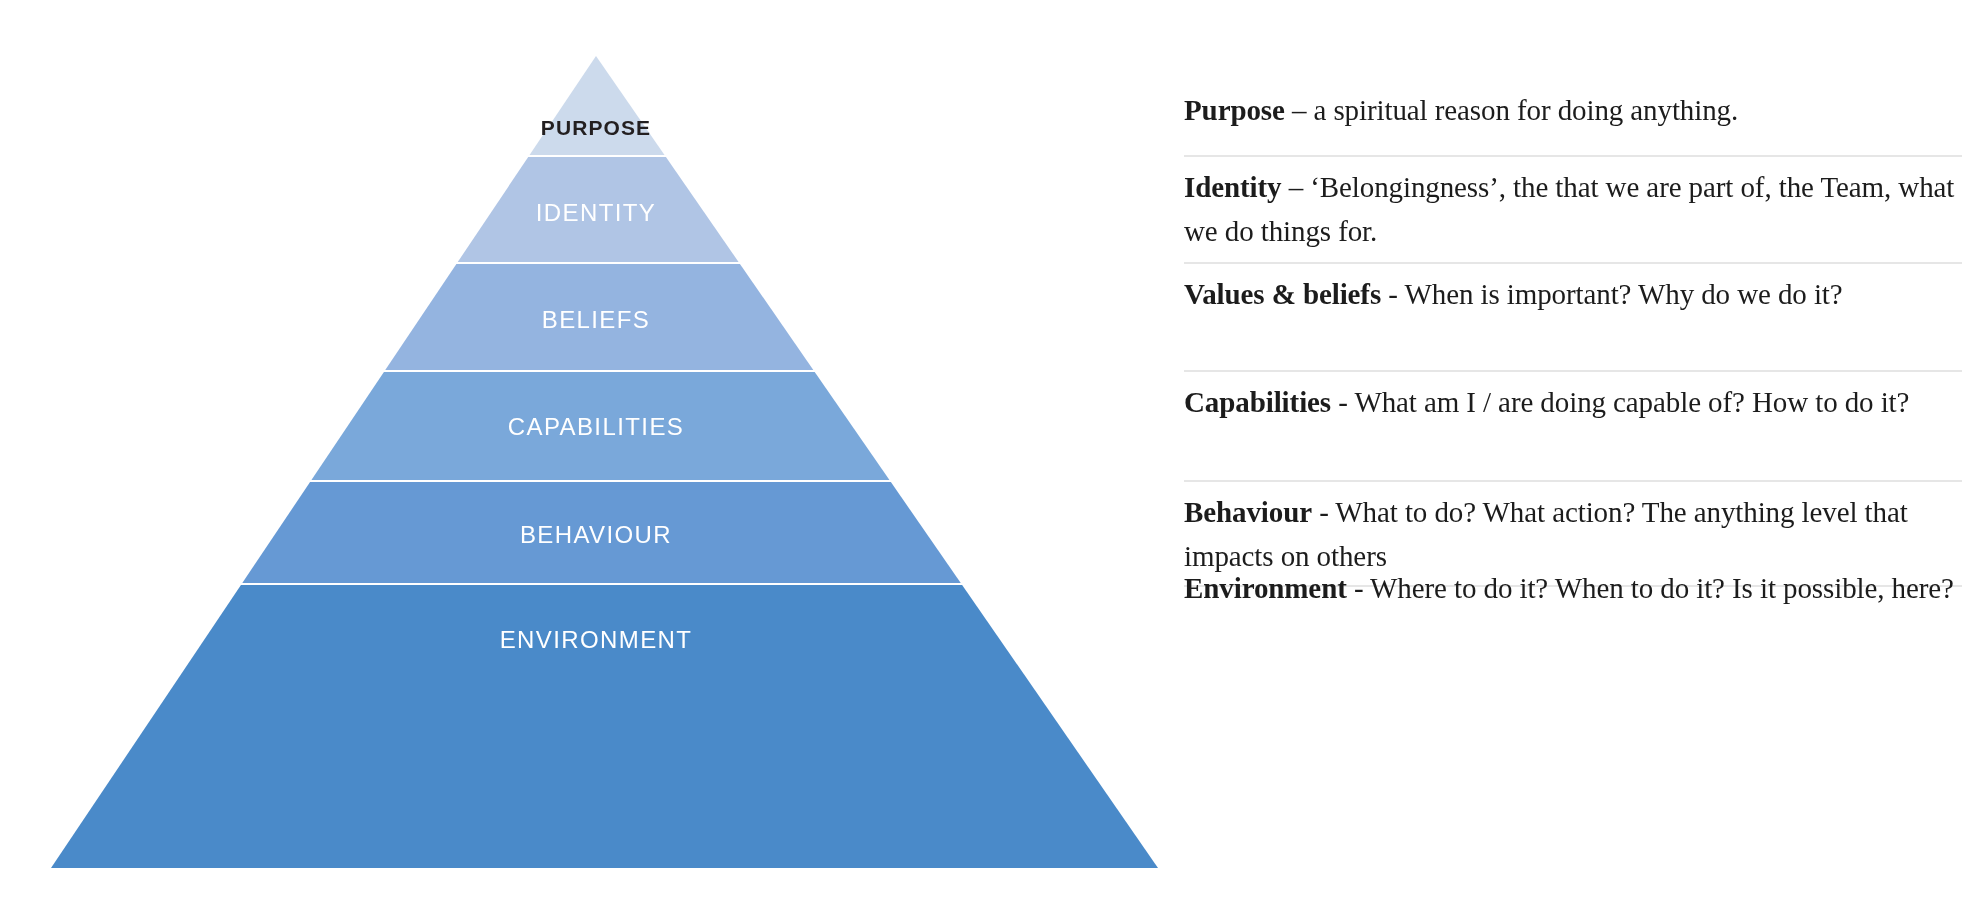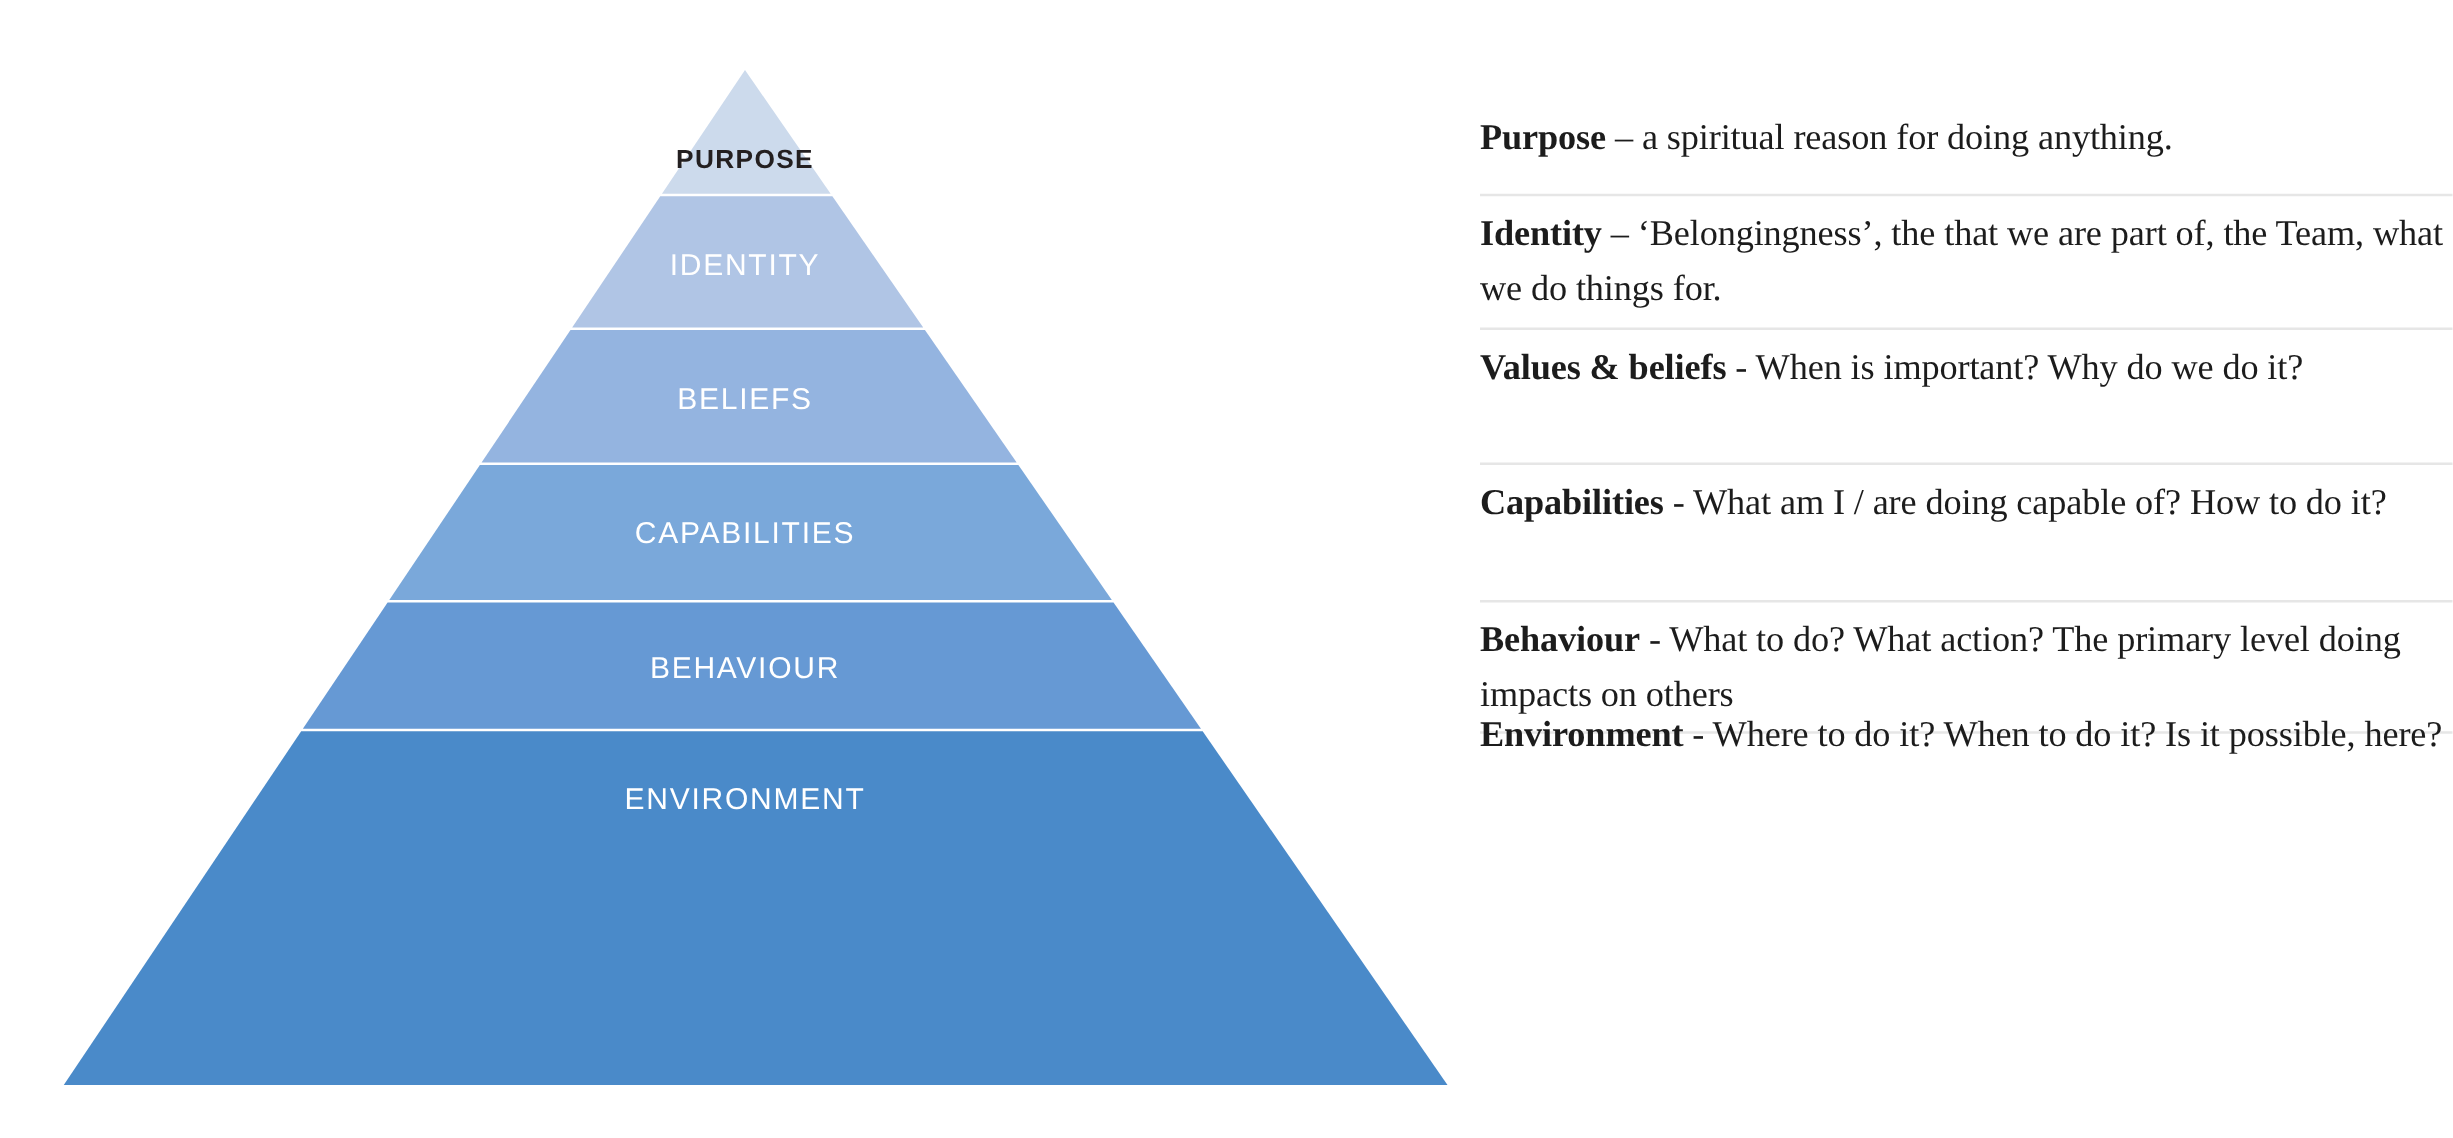--- a/index.html
+++ b/index.html
@@ -134,21 +134,21 @@
         <div class="desc-row" style="top: 165px;">
           <div class="desc-text"><span class="desc-term">Identity</span><span class="desc-body"> – ‘Belongingness’, the that we are part of, the Team, what we do things for.</span></div>
         </div>
         <div class="desc-row" style="top: 272px;">
           <div class="desc-text"><span class="desc-term">Values &amp; beliefs</span><span class="desc-body"> - When is important? Why do we do it?</span></div>
         </div>
         <div class="desc-row" style="top: 380px;">
           <div class="desc-text"><span class="desc-term">Capabilities</span><span class="desc-body"> - What am I / are doing capable of? How to do it?</span></div>
         </div>
         <div class="desc-row" style="top: 490px;">
-          <div class="desc-text"><span class="desc-term">Behaviour</span><span class="desc-body"> - What to do? What action? The primary level doing impacts on others</span></div>
+          <div class="desc-text"><span class="desc-term">Behaviour</span><span class="desc-body"> - What to do? What action? The anything level that impacts on others</span></div>
         </div>
         <div class="desc-row" style="top: 566px;">
           <div class="desc-text"><span class="desc-term">Environment</span><span class="desc-body"> - Where to do it? When to do it? Is it possible, here?</span></div>
         </div>
       </div>
   </div>
 
 </div>
 
 </body></html>

